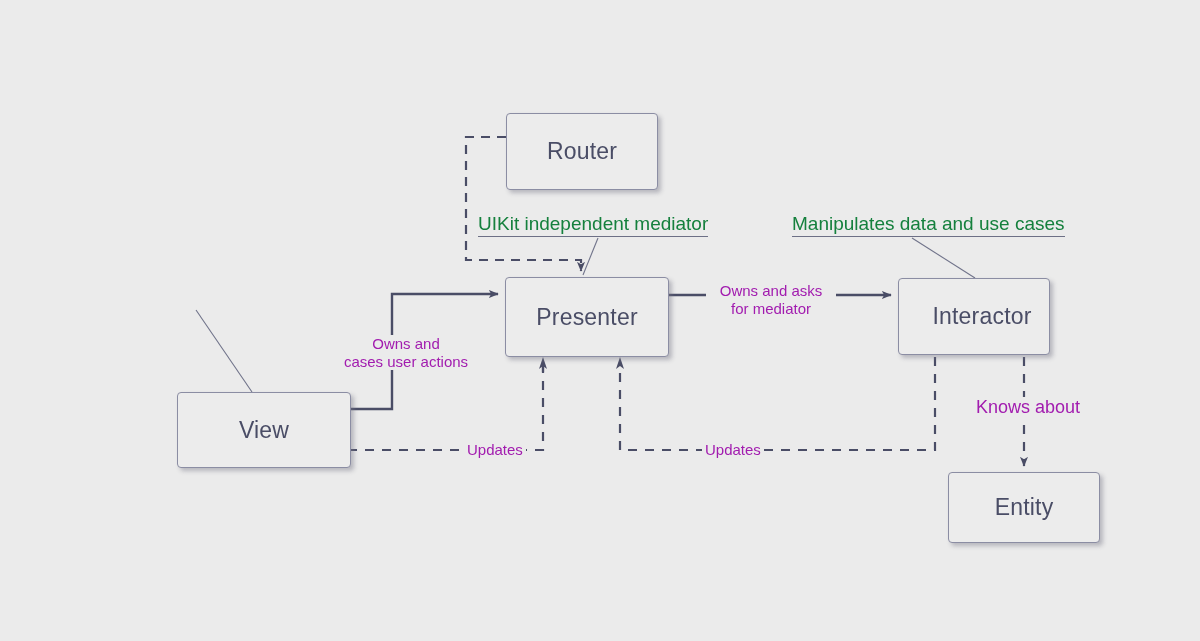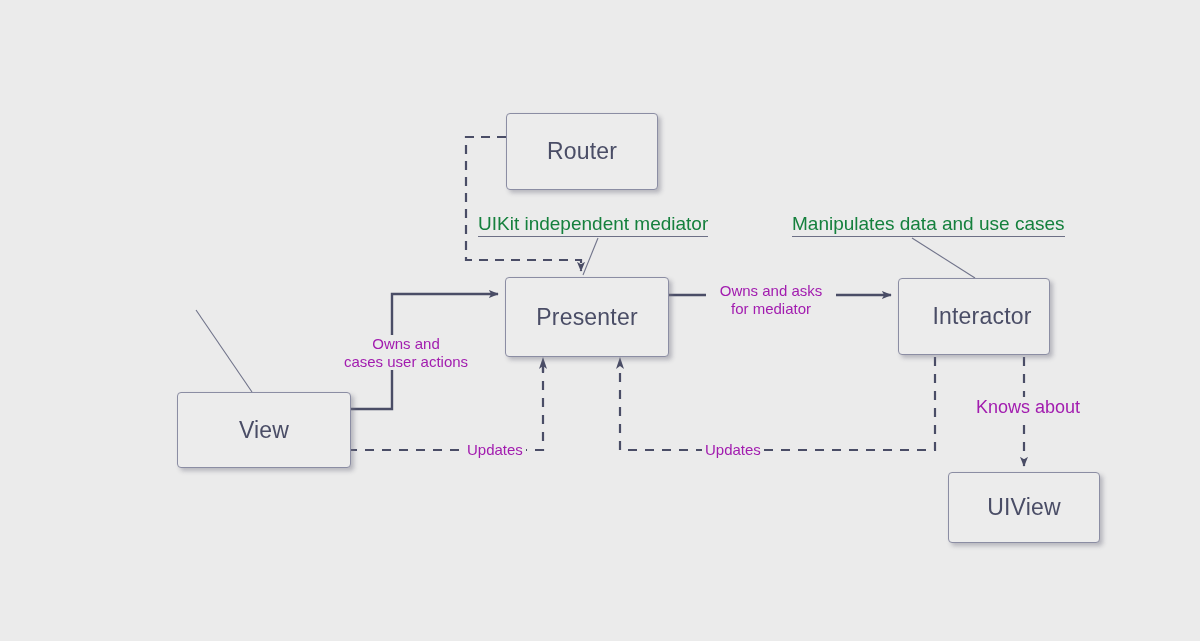--- a/index.html
+++ b/index.html
@@ -112,21 +112,21 @@
 
   <div class="node" style="left:898px; top:278px; width:152px; height:77px;padding-left:16px;">
     <span>Interactor</span>
   </div>
 
   <div class="node" style="left:177px; top:392px; width:174px; height:76px;">
     <span>View</span>
   </div>
 
   <div class="node" style="left:948px; top:472px; width:152px; height:71px;">
-    <span>UIView</span>
+    <span>Entity</span>
   </div>
 
 
   <div class="ann under" style="left:478px; top:213px;">UIKit independent mediator</div>
 
   <div class="ann under" style="left:792px; top:213px;">Manipulates data and use cases</div>
 
   <div class="edge-label" style="left:334px; top:335px; width:138px;">
     <div>Owns and</div>
     <div>cases user actions</div>

